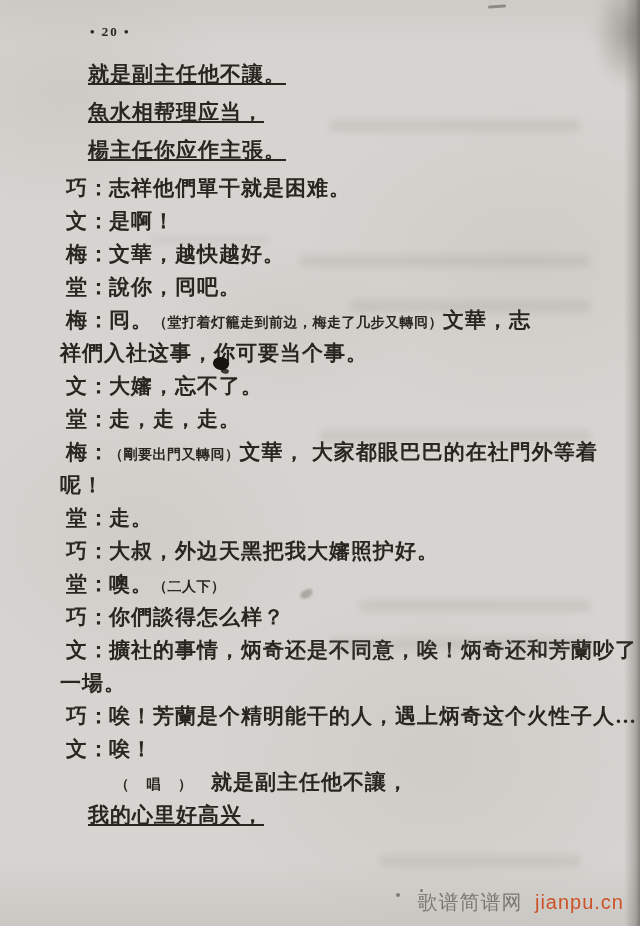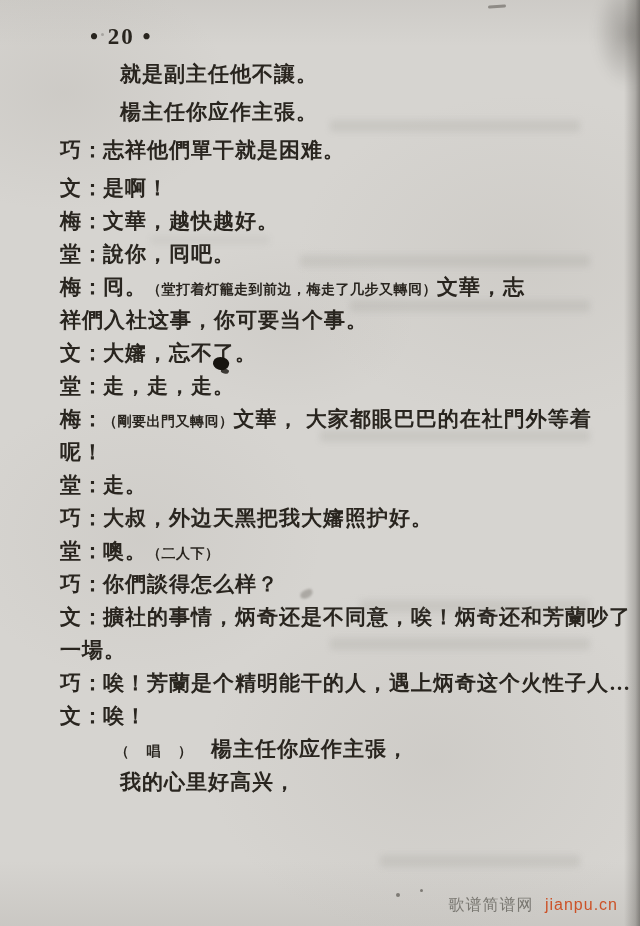--- a/index.html
+++ b/index.html
@@ -14,28 +14,28 @@
       radial-gradient(260px 210px at 22% 58%, rgba(158,153,146,.12), transparent 70%),
       radial-gradient(320px 250px at 68% 82%, rgba(154,149,142,.13), transparent 72%),
       radial-gradient(180px 120px at 45% 35%, rgba(150,145,138,.10), transparent 70%),
       linear-gradient(to bottom, rgba(128,124,118,.10), rgba(128,124,118,0) 5%, rgba(128,124,118,0) 93%, rgba(128,124,118,.14));
     overflow:hidden;
     font-family:"Liberation Serif","DejaVu Serif",serif;
     color:var(--ink,#29251f);
   }
   .page-number{
     position:absolute;left:90px;top:24px;
-    font-size:23px;font-weight:bold;letter-spacing:2px;
+    font-size:13px;font-weight:bold;letter-spacing:2px;
     color:var(--ink,#29251f);
   }
   .script-body{position:absolute;left:0;top:58px;width:640px;}
   .row{height:33px;line-height:33px;font-size:21px;font-weight:bold;letter-spacing:1px;white-space:nowrap;}
   .script-body .row:nth-child(-n+3){margin-bottom:5px;}
-  .row.verse{padding-left:120px;}
-  .row.dialogue{padding-left:40px;margin-left:20px;}
+  .row.verse{padding-left:88px;text-decoration:underline;}
+  .row.dialogue{padding-left:66px;}
   .row.cont{padding-left:60px;}
   .row.sing{padding-left:115px;}
   .speaker{display:inline-block;width:43px;}
   .stage{font-size:14px;letter-spacing:0.5px;}
   .sing-prefix{letter-spacing:7px;margin-right:12px;}
   
   .edge-shadow-right{
     position:absolute;top:0;right:0;bottom:0;width:16px;
     background:linear-gradient(to right, rgba(70,67,62,0), rgba(70,67,62,.28) 70%, rgba(55,52,48,.5));
   }
@@ -55,57 +55,58 @@
     transform:rotate(18deg);
   }
   .smudge-small{
     position:absolute;left:300px;top:590px;width:13px;height:8px;
     background:rgba(120,115,108,.45);border-radius:50% 40% 60% 50%;
     filter:blur(1px);transform:rotate(-25deg);
   }
   .speck{position:absolute;background:rgba(60,56,50,.55);border-radius:50%;}
   .bleed{position:absolute;background:rgba(118,113,106,.13);filter:blur(3px);border-radius:4px;}
   .watermark{
-    position:absolute;right:22px;bottom:10px;
-    font-size:16px;letter-spacing:1px;font-weight:normal;
+    position:absolute;right:16px;bottom:10px;
+    font-size:20px;letter-spacing:1px;font-weight:normal;
     font-family:"Liberation Sans","DejaVu Sans",sans-serif;
     margin-left:7px;
   }
   .wm-name{color:var(--wm-gray,#7a7872);}
   .wm-url{color:var(--wm-orange,#cc5228);margin-left:6px;}
 </style>
 </head>
 <body>
 
 <div class="page">
 
   <div class="page-number">• 20 •</div>
 
   <div class="script-body" id="script-body">
       <div class="row verse"><span class="normal">就是副主任他不讓。</span></div>
+      <div class="row verse"><span class="normal">魚水相帮理应当，</span></div>
       <div class="row verse"><span class="normal">楊主任你应作主張。</span></div>
       <div class="row dialogue"><span class="speaker">巧：</span><span class="normal">志祥他們單干就是困难。</span></div>
       <div class="row dialogue"><span class="speaker">文：</span><span class="normal">是啊！</span></div>
       <div class="row dialogue"><span class="speaker">梅：</span><span class="normal">文華，越快越好。</span></div>
       <div class="row dialogue"><span class="speaker">堂：</span><span class="normal">說你，囘吧。</span></div>
       <div class="row dialogue"><span class="speaker">梅：</span><span class="normal">囘。</span><span class="stage">（堂打着灯籠走到前边，梅走了几步又轉囘）</span><span class="normal">文華，志</span></div>
       <div class="row cont"><span class="normal">祥們入社这事，你可要当个事。</span></div>
       <div class="row dialogue"><span class="speaker">文：</span><span class="normal">大嬸，忘不了。</span></div>
       <div class="row dialogue"><span class="speaker">堂：</span><span class="normal">走，走，走。</span></div>
       <div class="row dialogue"><span class="speaker">梅：</span><span class="stage">（剛要出門又轉囘）</span><span class="normal">文華， 大家都眼巴巴的在社門外等着</span></div>
       <div class="row cont"><span class="normal">呢！</span></div>
       <div class="row dialogue"><span class="speaker">堂：</span><span class="normal">走。</span></div>
       <div class="row dialogue"><span class="speaker">巧：</span><span class="normal">大叔，外边天黑把我大嬸照护好。</span></div>
       <div class="row dialogue"><span class="speaker">堂：</span><span class="normal">噢。</span><span class="stage">（二人下）</span></div>
       <div class="row dialogue"><span class="speaker">巧：</span><span class="normal">你們談得怎么样？</span></div>
       <div class="row dialogue"><span class="speaker">文：</span><span class="normal">擴社的事情，炳奇还是不同意，唉！炳奇还和芳蘭吵了</span></div>
       <div class="row cont"><span class="normal">一場。</span></div>
       <div class="row dialogue"><span class="speaker">巧：</span><span class="normal">唉！芳蘭是个精明能干的人，遇上炳奇这个火性子人…</span></div>
       <div class="row dialogue"><span class="speaker">文：</span><span class="normal">唉！</span></div>
-      <div class="row sing"><span class="stage sing-prefix">（ 唱 ）</span><span class="normal">楊主任你应作主張，</span></div>
+      <div class="row sing"><span class="stage sing-prefix">（ 唱 ）</span><span class="normal">就是副主任他不讓，</span></div>
       <div class="row verse"><span class="normal">我的心里好高兴，</span></div>
     </div>
 
   <div class="edge-shadow-right"></div>
   <div class="corner-smudge-topright"></div>
   <div class="top-dash"></div>
   <div class="ink-blot"></div>
   <div class="smudge-small"></div>
   <div class="speck" style="left:396px;top:893px;width:4px;height:4px;"></div>
   <div class="speck" style="left:420px;top:889px;width:3px;height:3px;"></div>

